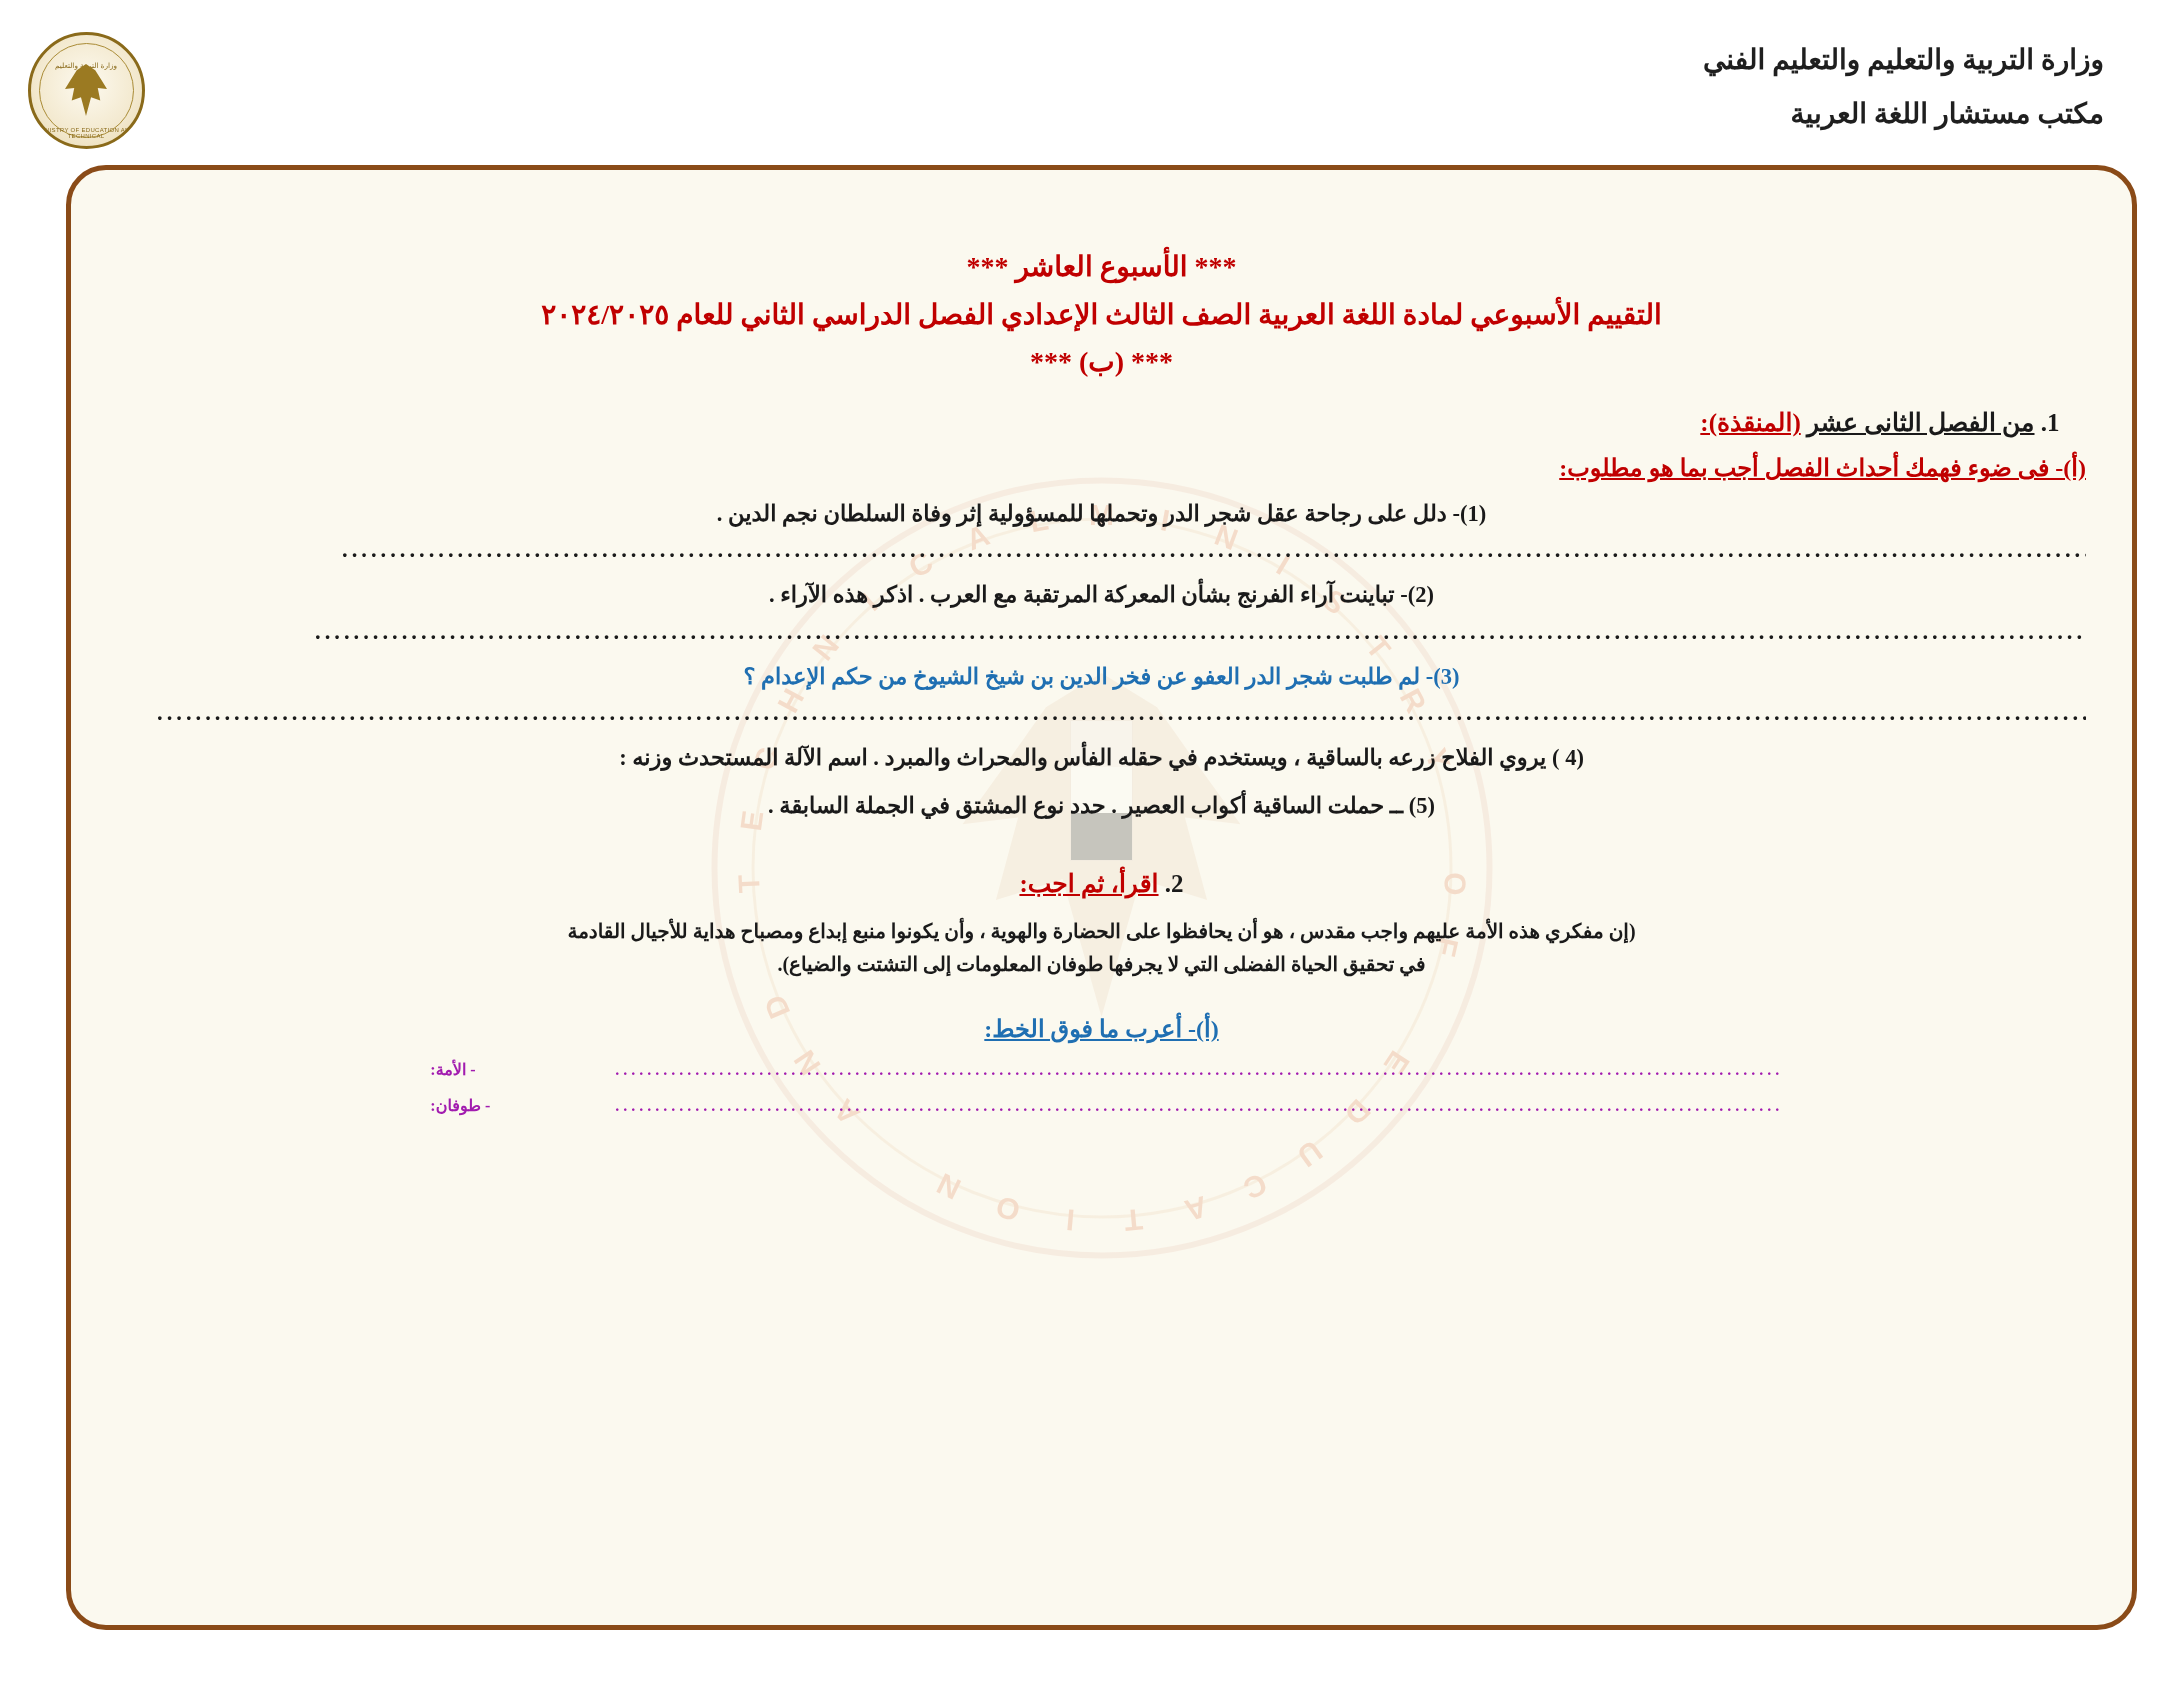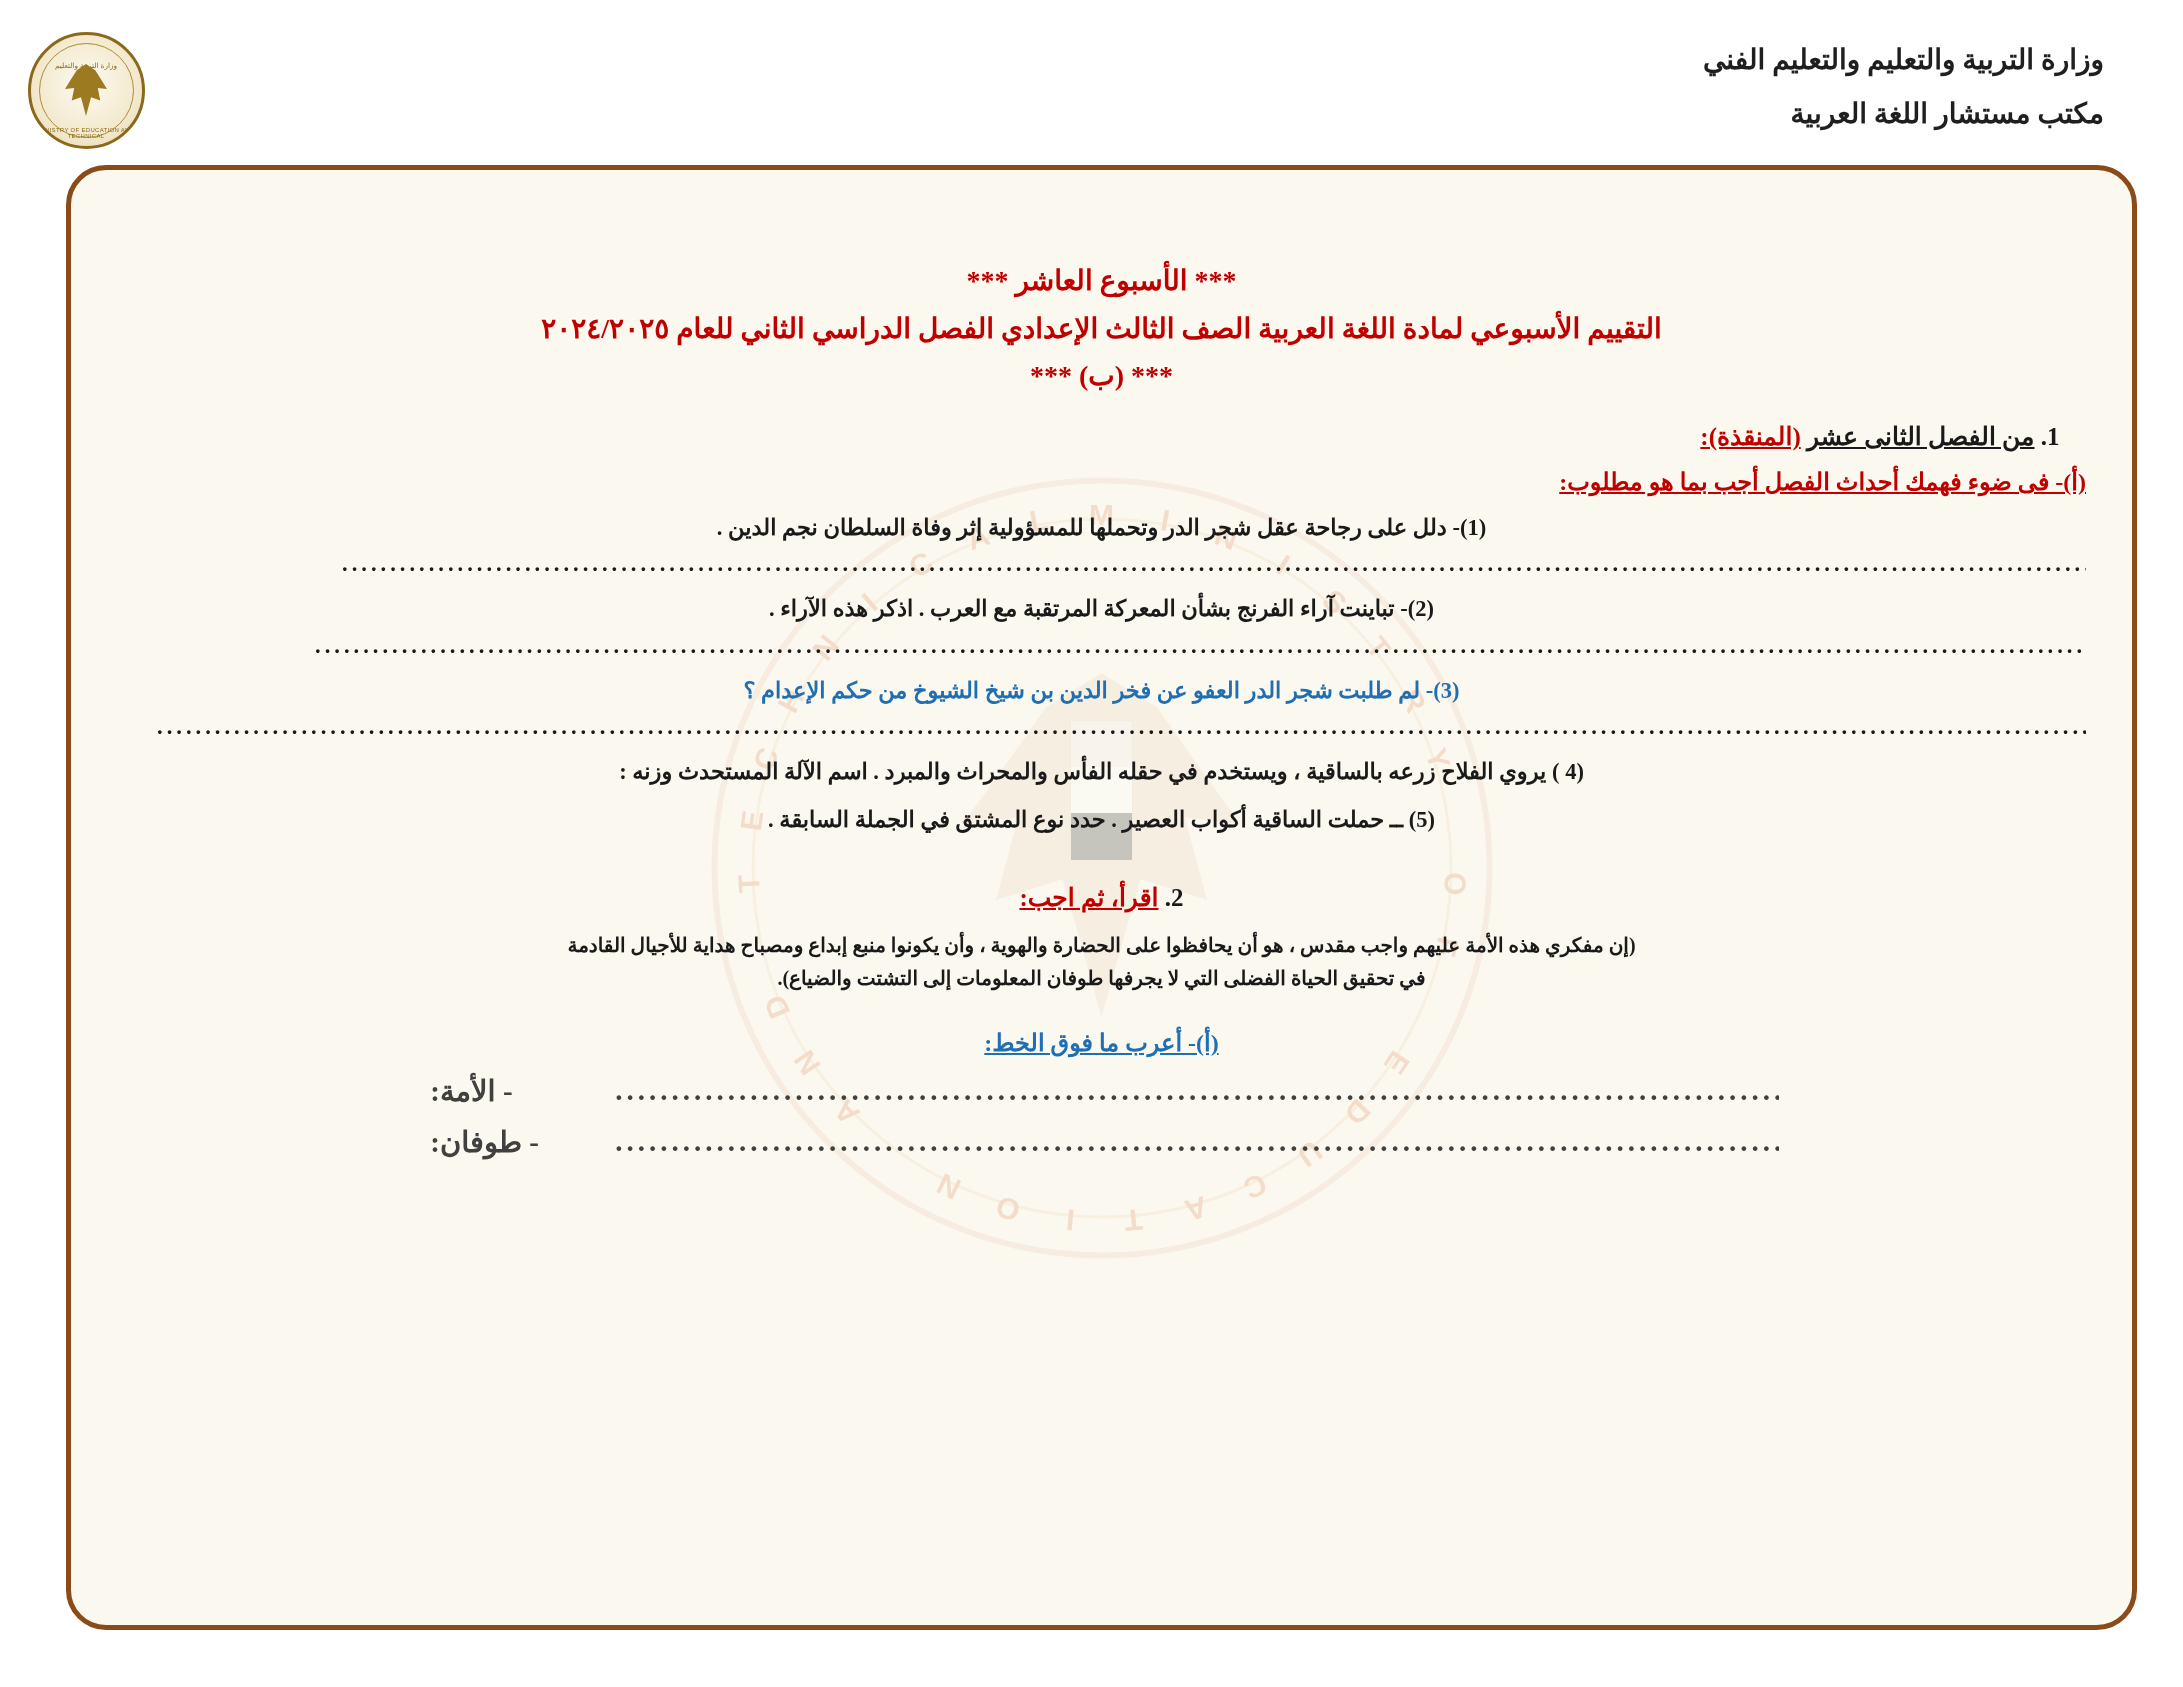--- a/index.html
+++ b/index.html
@@ -179,21 +179,21 @@
     font-size: 30px;
     color: #e07a4a;
     transform-origin: 0 370px;
     white-space: nowrap;
   }
 
   .content-inner {
     position: relative;
     z-index: 2;
     direction: rtl;
-    padding: 54px 46px 0 46px;
+    padding: 40px 46px 0 46px;
   }
 
   
   .title-block {
     text-align: center;
     margin-top: 40px;
   }
   .title-1 {
     font-size: 28px;
     font-weight: bold;
@@ -287,25 +287,25 @@
     color: #1f6fb2;
     text-decoration: underline;
     text-align: center;
     margin-top: 34px;
   }
 
   .answer-line {
     display: flex;
     flex-direction: row-reverse;
     justify-content: center;
-    align-items: flex-start;
+    align-items: flex-end;
     margin-top: 17px;
-    font-size: 29px;
-    font-weight: bold;
-    color: #404040;
+    font-size: 16px;
+    font-weight: bold;
+    color: #a21caf;
   }
   .answer-label {
     width: 185px;
     text-align: left;
     padding-left: 6.6px;
     white-space: nowrap;
   }
   .answer-dots {
     width: 1164px;
     direction: ltr;

